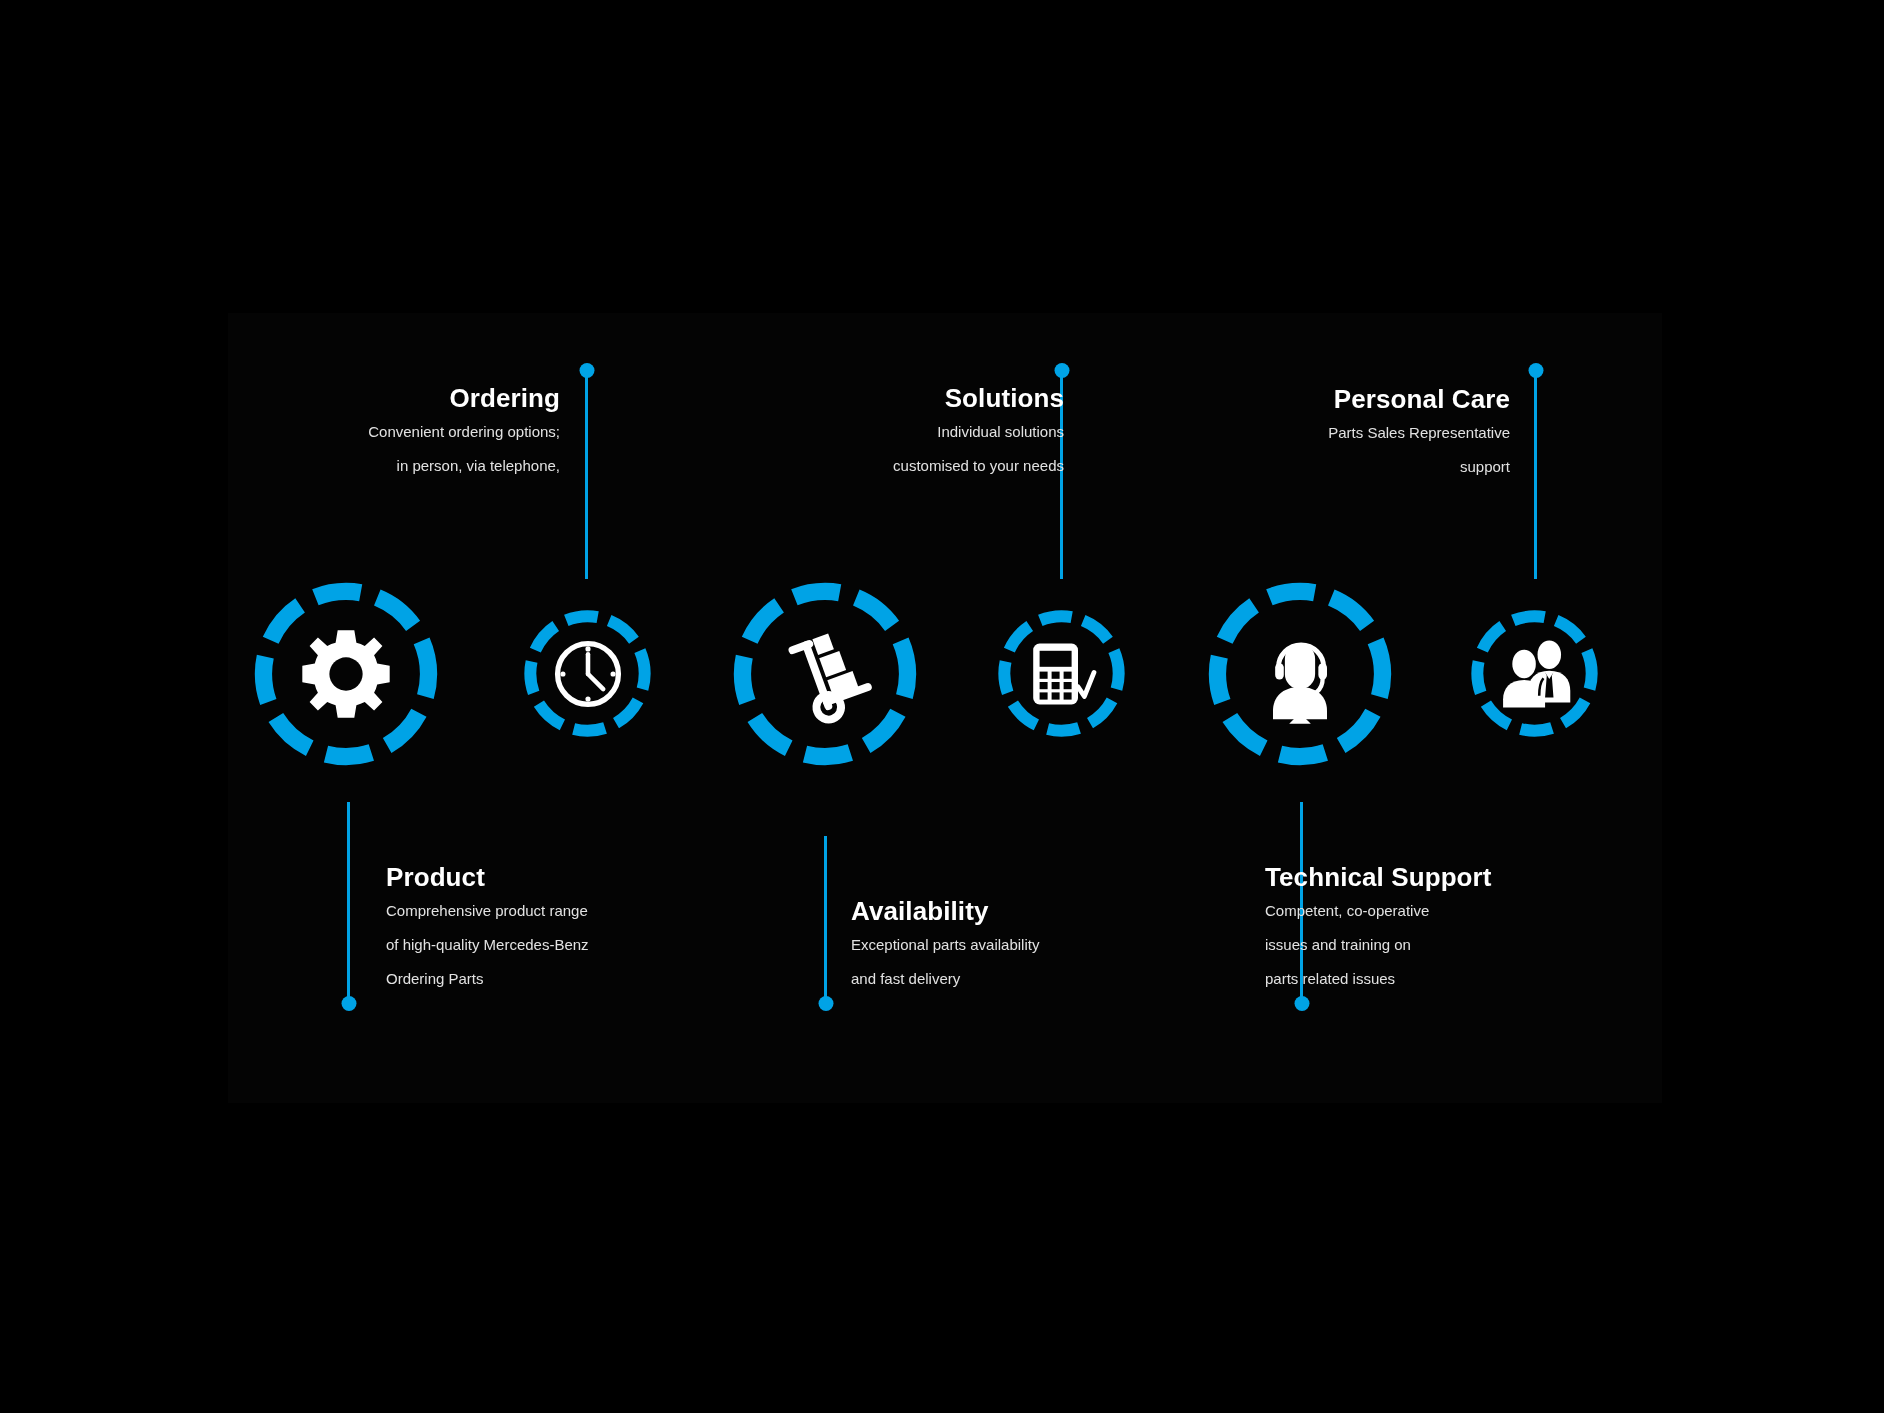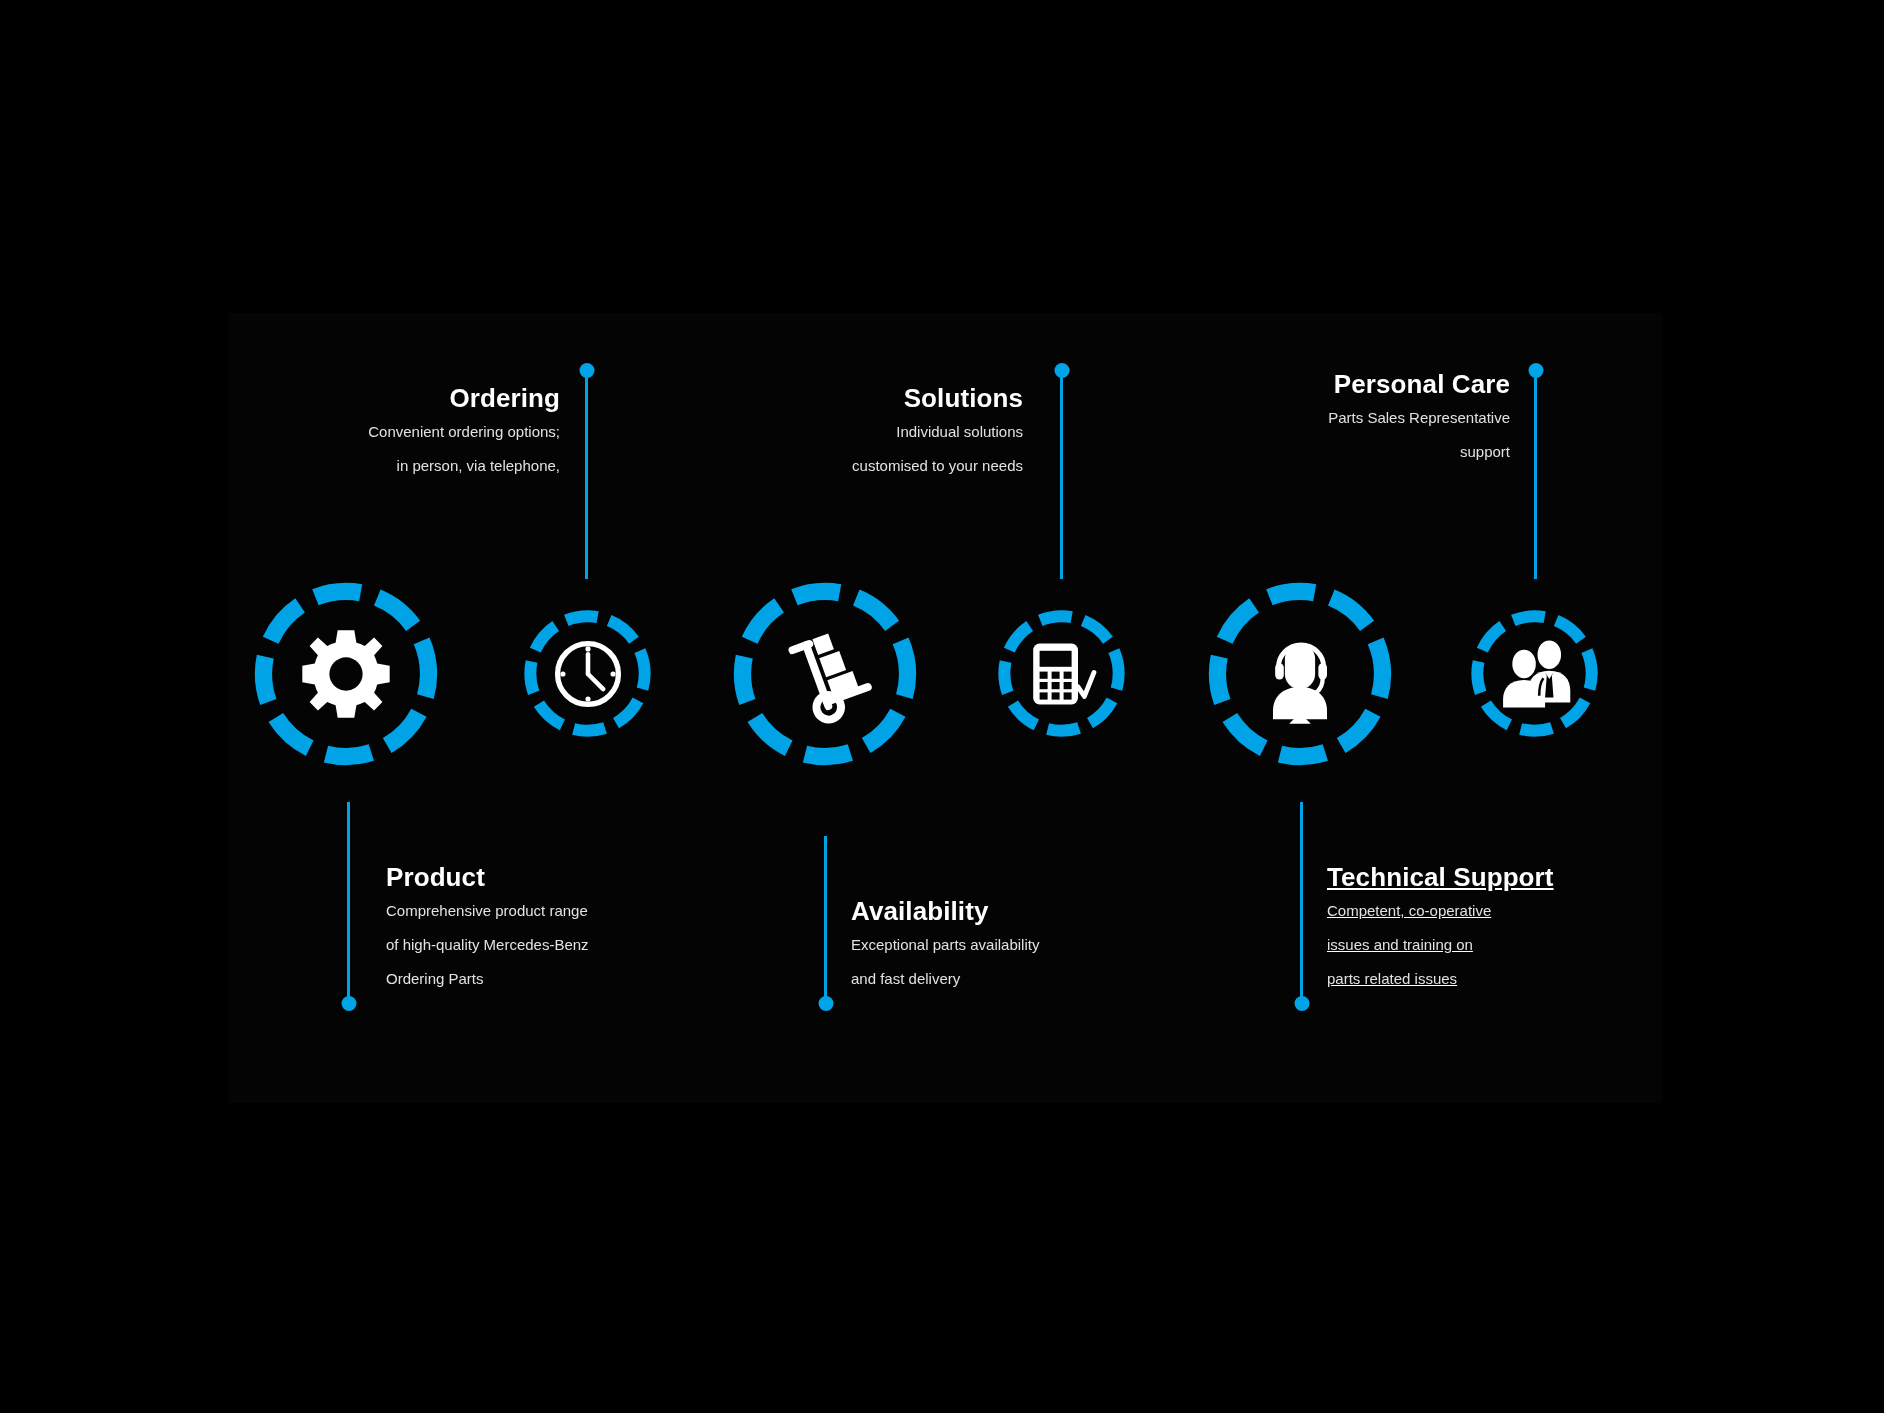--- a/index.html
+++ b/index.html
@@ -226,29 +226,29 @@
   </div>
 
   <div class="block right" style="left:230px; top:381px; width:330px;">
     <div class="title">Ordering</div>
     <div class="body">
       <span class="ln">Convenient ordering options;</span>
       <span class="ln">in person, via telephone,</span>
     </div>
   </div>
 
-  <div class="block right" style="left:708px; top:381px; width:315px;">
+  <div class="block right" style="left:749px; top:381px; width:315px;">
     <div class="title">Solutions</div>
     <div class="body">
       <span class="ln">Individual solutions</span>
       <span class="ln">customised to your needs</span>
     </div>
   </div>
 
-  <div class="block right" style="left:1180px; top:367px; width:330px;">
+  <div class="block right" style="left:1180px; top:382px; width:330px;">
     <div class="title">Personal Care</div>
     <div class="body">
       <span class="ln">Parts Sales Representative</span>
       <span class="ln">support</span>
     </div>
   </div>
 
   <div class="block left" style="left:374px; top:860px; width:360px;margin-left:12px;">
     <div class="title">Product</div>
     <div class="body">
@@ -259,21 +259,21 @@
   </div>
 
   <div class="block left" style="left:851px; top:894px; width:360px;">
     <div class="title">Availability</div>
     <div class="body">
       <span class="ln">Exceptional parts availability</span>
       <span class="ln">and fast delivery</span>
     </div>
   </div>
 
-  <div class="block left" style="left:1327px; top:860px; width:360px;text-decoration:underline;">
+  <div class="block left" style="left:1265px; top:860px; width:360px;">
     <div class="title">Technical Support</div>
     <div class="body">
       <span class="ln">Competent, co-operative</span>
       <span class="ln">issues and training on</span>
       <span class="ln">parts related issues</span>
     </div>
   </div>
 </div>
 
 </body></html>

